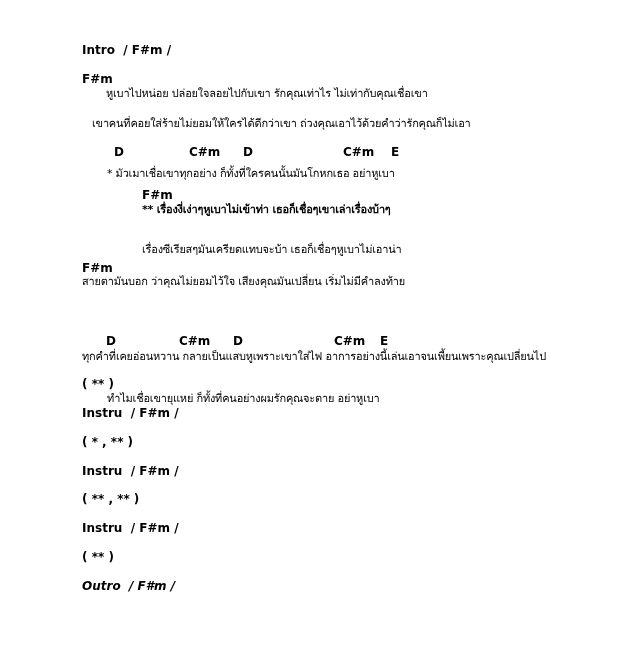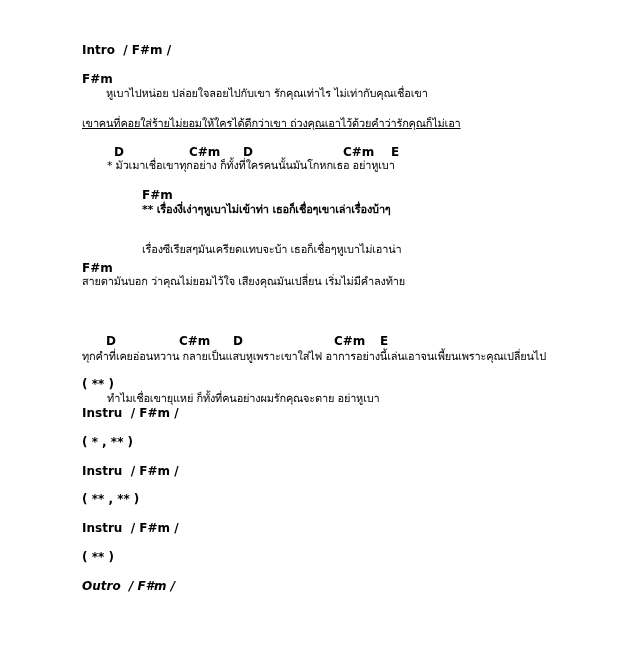--- a/index.html
+++ b/index.html
@@ -37,30 +37,30 @@
 </style>
 </head>
 <body>
 
 <div>
 
   <div class="ln b" style="left:82px; top:43px;text-align:center;">Intro  / F#m /</div>
 
   <div class="ln b" style="left:82px; top:72px;">F#m</div>
   <div class="ln" style="left:82px; top:87px;margin-left:24px;">หูเบาไปหน่อย ปล่อยใจลอยไปกับเขา รักคุณเท่าไร ไม่เท่ากับคุณเชื่อเขา</div>
-  <div class="ln" style="left:82px; top:117px;text-decoration:underline;">เขาคนที่คอยใส่ร้ายไม่ยอมให้ใครได้ดีกว่าเขา ถ่วงคุณเอาไว้ด้วยคำว่ารักคุณก็ไม่เอา</div>
+  <div class="ln" style="left:92px; top:117px;">เขาคนที่คอยใส่ร้ายไม่ยอมให้ใครได้ดีกว่าเขา ถ่วงคุณเอาไว้ด้วยคำว่ารักคุณก็ไม่เอา</div>
 
   <div>
     <span class="chord" style="left:114px; top:145px;">D</span>
     <span class="chord" style="left:189px; top:145px;">C#m</span>
     <span class="chord" style="left:243px; top:145px;">D</span>
     <span class="chord" style="left:343px; top:145px;">C#m</span>
     <span class="chord" style="left:391px; top:145px;">E</span>
   </div>
-  <div class="ln" style="left:107px; top:159px;">* มัวเมาเชื่อเขาทุกอย่าง ก็ทั้งที่ใครคนนั้นมันโกหกเธอ อย่าหูเบา</div>
+  <div class="ln" style="left:107px; top:167px;">* มัวเมาเชื่อเขาทุกอย่าง ก็ทั้งที่ใครคนนั้นมันโกหกเธอ อย่าหูเบา</div>
 
   <div class="ln b" style="left:142px; top:188px;">F#m</div>
   <div class="ln" style="left:142px; top:203px;font-weight:bold;">** เรื่องงี่เง่าๆหูเบาไม่เข้าท่า เธอก็เชื่อๆเขาเล่าเรื่องบ้าๆ</div>
   <div class="ln" style="left:142px; top:232px;margin-top:11px;">เรื่องซีเรียสๆมันเครียดแทบจะบ้า เธอก็เชื่อๆหูเบาไม่เอาน่า</div>
 
   <div class="ln b" style="left:82px; top:261px;">F#m</div>
   <div class="ln" style="left:82px; top:275px;text-align:right;">สายตามันบอก ว่าคุณไม่ยอมไว้ใจ เสียงคุณมันเปลี่ยน เริ่มไม่มีคำลงท้าย</div>
   <div class="ln" style="left:82px; top:304px;margin-top:46px;">ทุกคำที่เคยอ่อนหวาน กลายเป็นแสบหูเพราะเขาใส่ไฟ อาการอย่างนี้เล่นเอาจนเพี้ยนเพราะคุณเปลี่ยนไป</div>
 
   <div>

